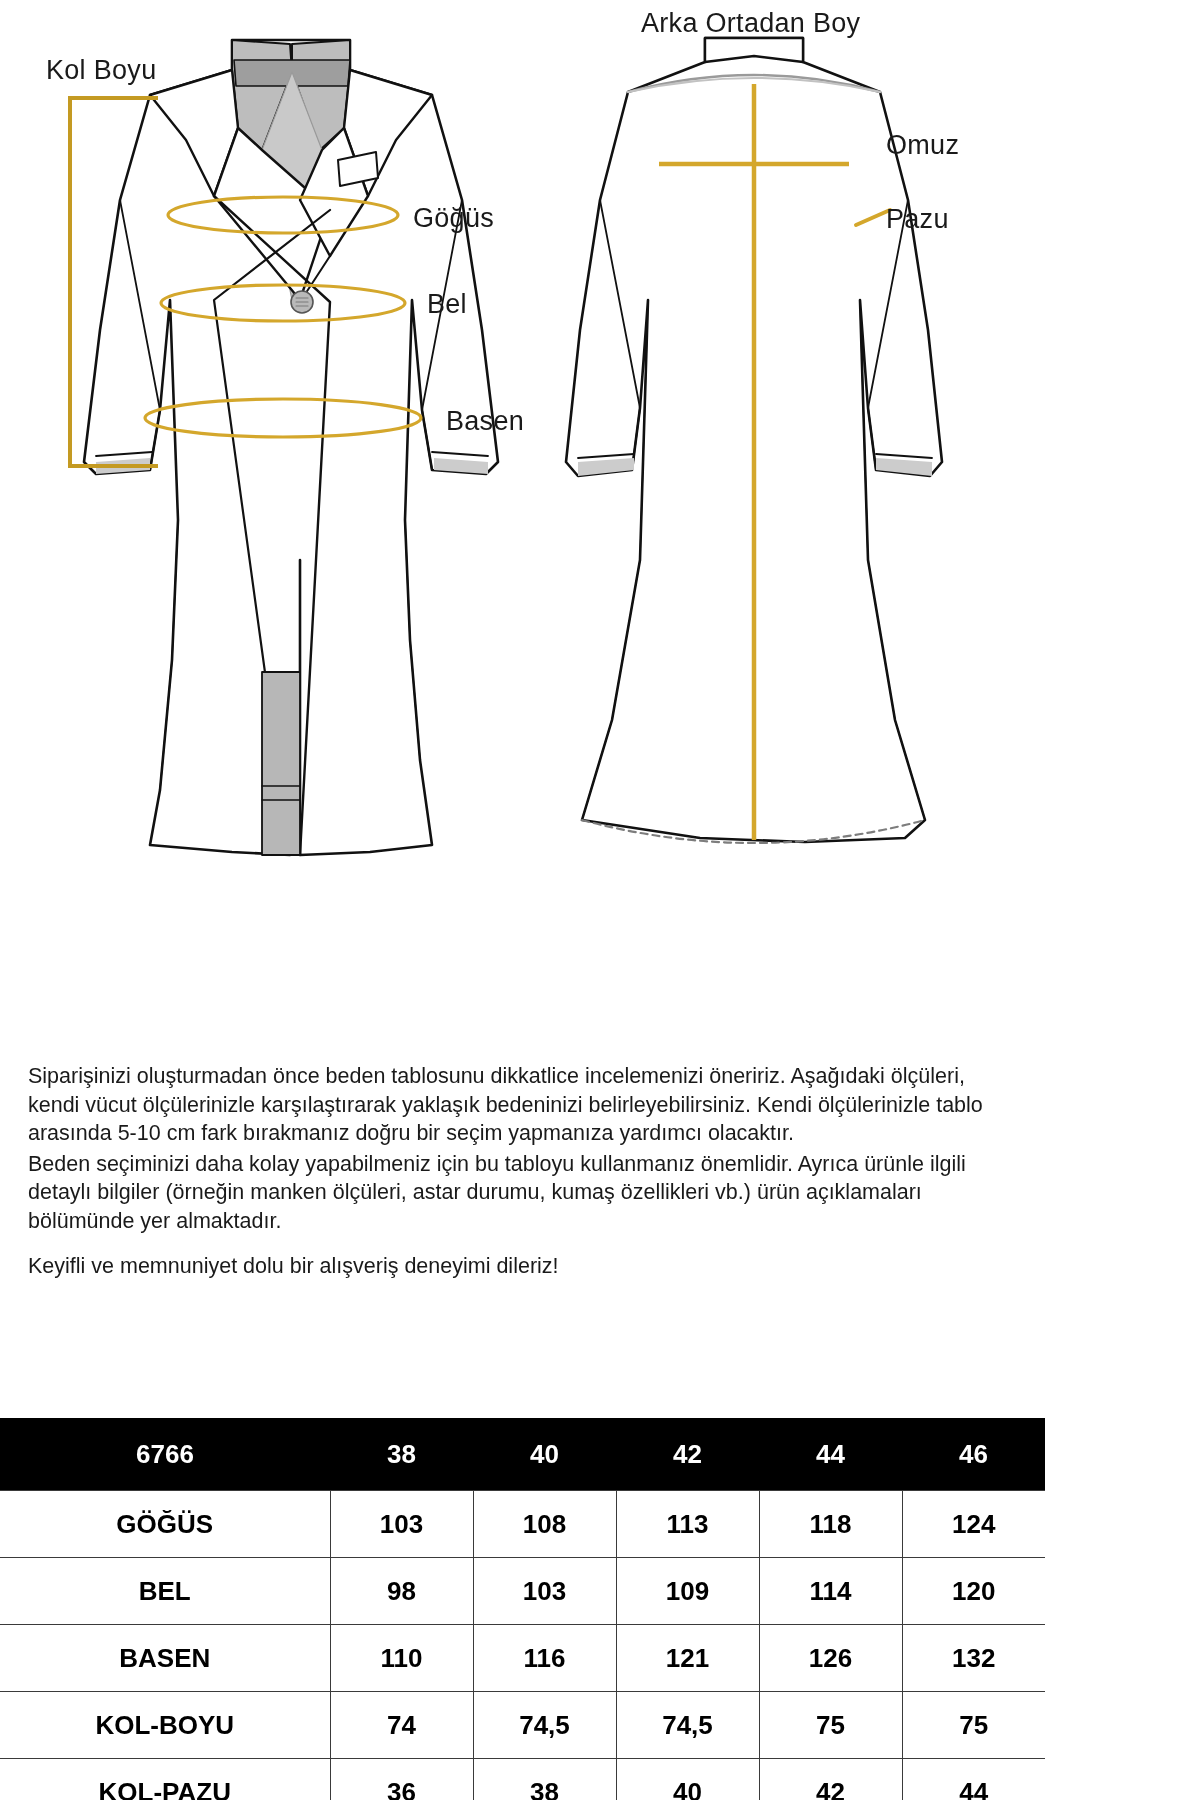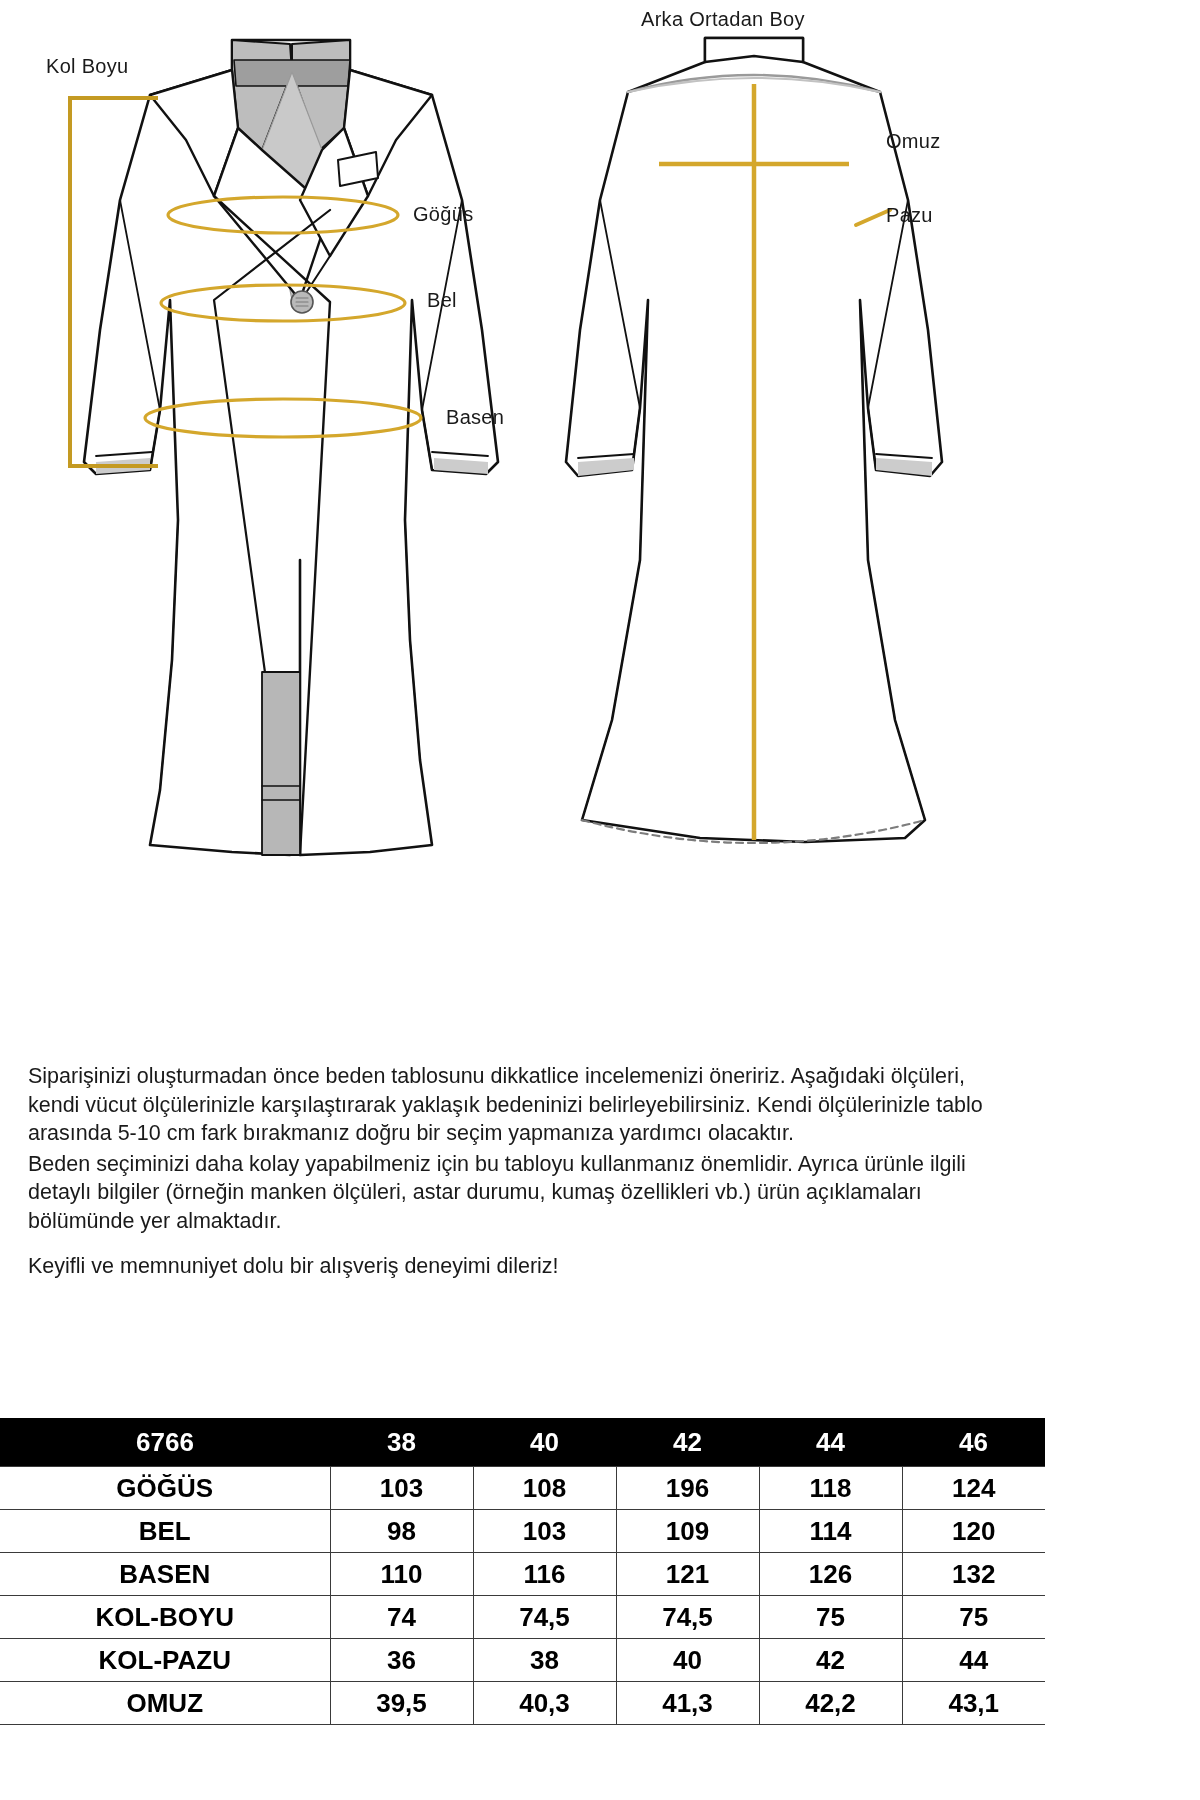--- a/index.html
+++ b/index.html
@@ -20,21 +20,21 @@
     position: absolute;
     left: 0; top: 0;
     width: 1200px;
     height: 1020px;
   }
   .garment-svg { position: absolute; top: 0; left: 0; }
 
   .diagram-label {
     position: absolute;
     color: #1a1a1a;
-    font-size: 20px;
+    font-size: 27px;
     font-family: "Liberation Sans", sans-serif;
     white-space: nowrap;
     letter-spacing: 0.3px;
   }
 
   #label-kol-boyu   { left: 46px;  top: 55px; }
   #label-gogus      { left: 413px; top: 203px; }
   #label-bel        { left: 427px; top: 289px; }
   #label-basen      { left: 446px; top: 406px; }
   #label-arka-ortadan-boy { left: 641px; top: 8px; }
@@ -68,21 +68,21 @@
     table-layout: fixed;
   }
   #size-table th, #size-table td {
     text-align: center;
     vertical-align: middle;
     font-family: "Liberation Sans", sans-serif;
     font-weight: bold;
     font-size: 26px;
     color: #000;
     height: 42px;
-    padding: 0;
+    padding: 12px;
   }
   #size-table thead th {
     background: #000000;
     color: #ffffff;
     height: 48px;
     border: none;
     font-size: 26px;
   }
   #size-table tbody td {
     border: 1.5px solid #3a3a3a;
@@ -269,21 +269,21 @@
       <th>42</th>
       <th>44</th>
       <th>46</th>
     </tr>
   </thead>
   <tbody>
     <tr>
       <td>GÖĞÜS</td>
       <td>103</td>
       <td>108</td>
-      <td>196</td>
+      <td>113</td>
       <td>118</td>
       <td>124</td>
     </tr>
     <tr>
       <td>BEL</td>
       <td>98</td>
       <td>103</td>
       <td>109</td>
       <td>114</td>
       <td>120</td>

